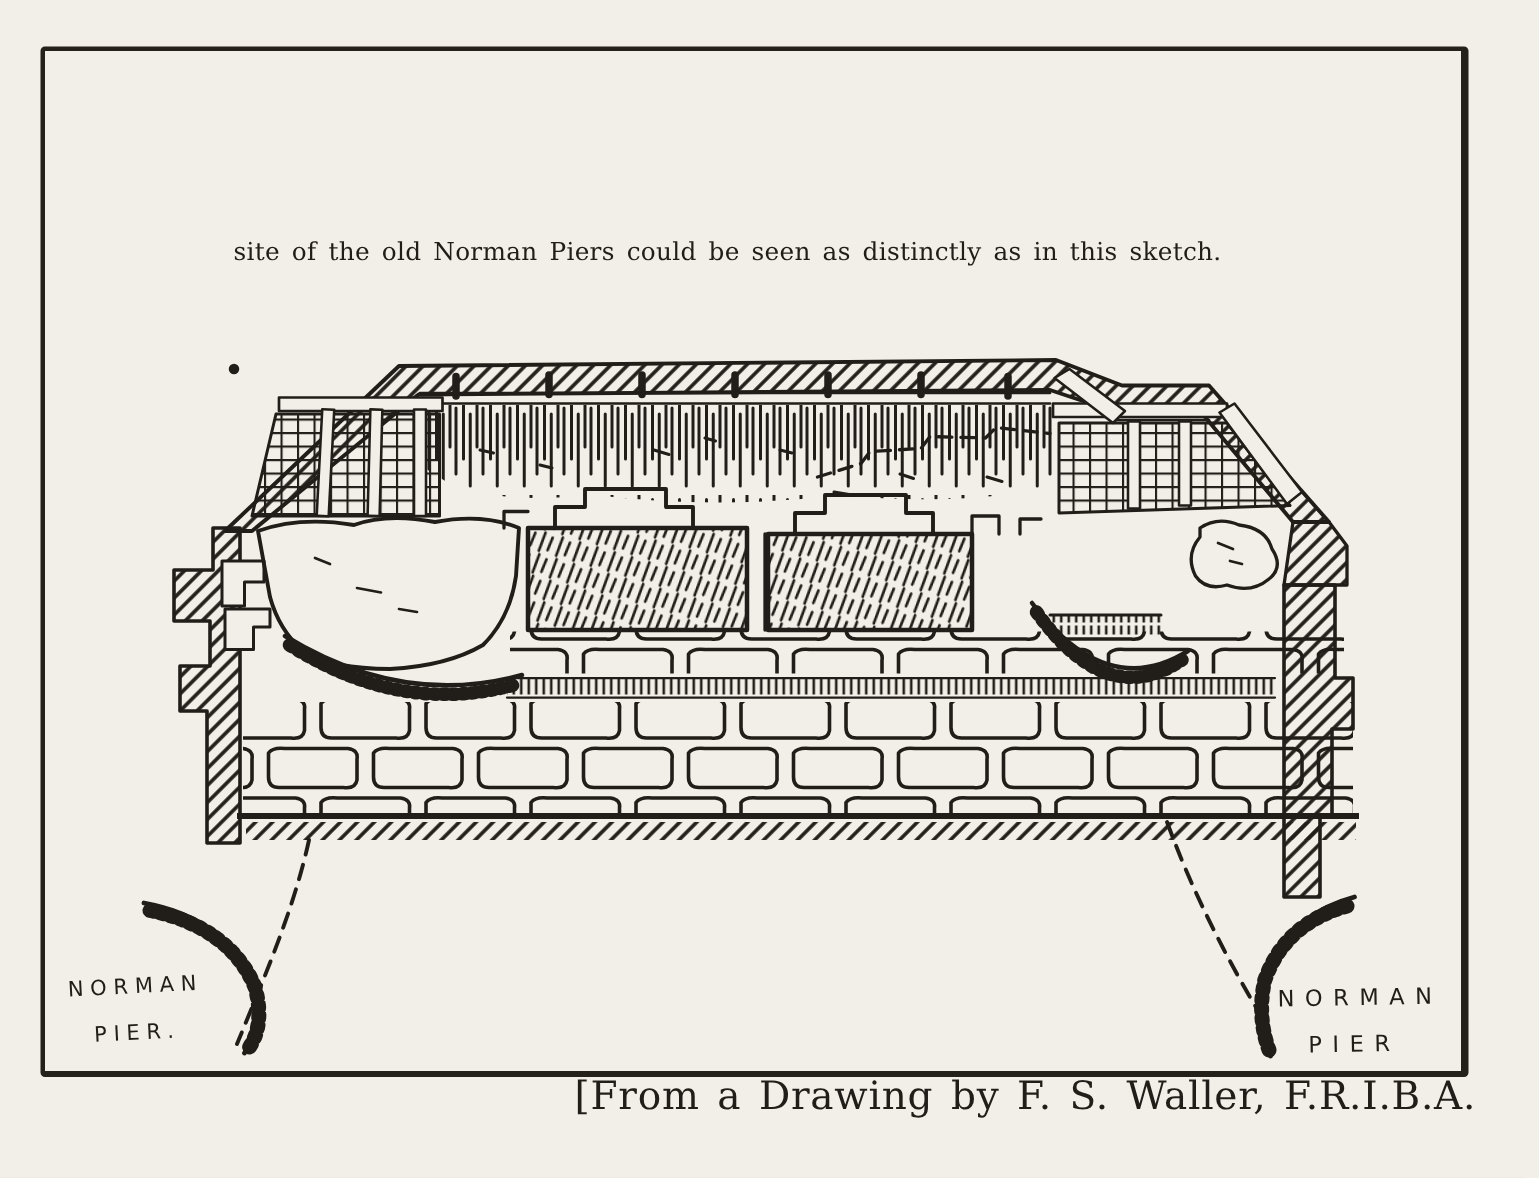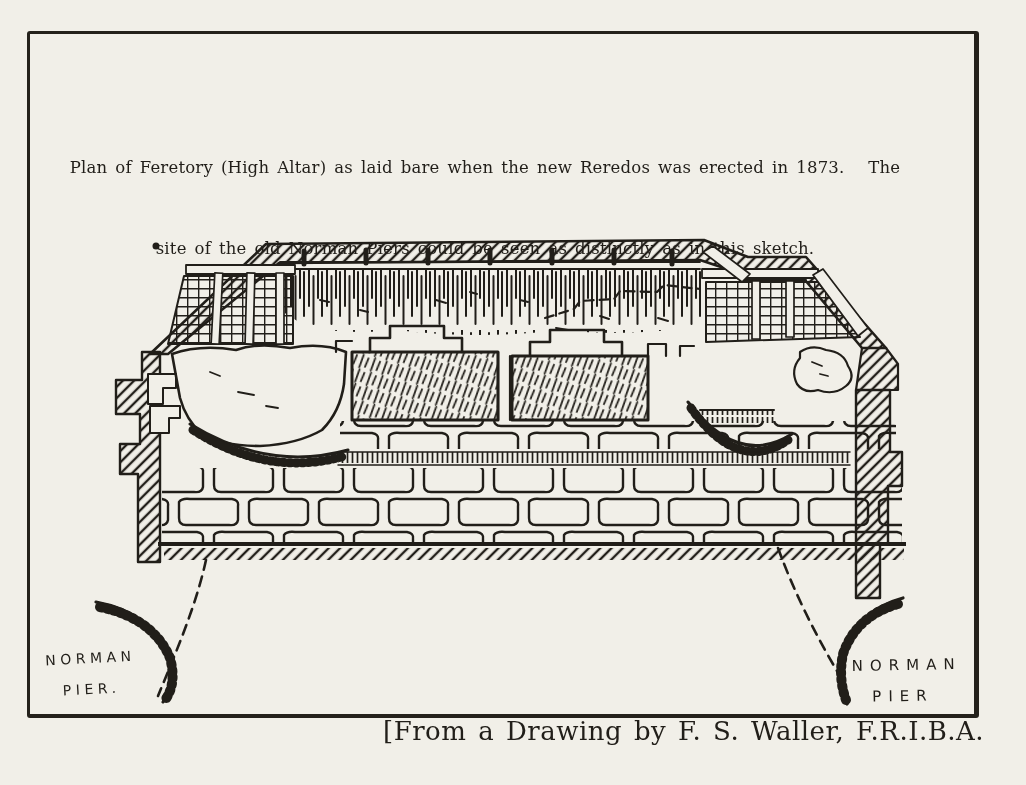--- a/index.html
+++ b/index.html
@@ -25,21 +25,20 @@
           letter-spacing:.5px;word-spacing:3px;white-space:nowrap;}
 </style>
 </head>
 <body>
 
 <div class="page">
 
   <div class="frame"></div>
 
   <div class="caption">
-    <span class="cap-line">Plan of Feretory (High Altar) as laid bare when the new Reredos was erected in 1873.   The</span>
     <span class="cap-line">site of the old Norman Piers could be seen as distinctly as in this sketch.</span>
   </div>
 
   <svg class="plan" viewBox="0 0 1026 785" xmlns="http://www.w3.org/2000/svg">
     <defs>
       <pattern id="h45" patternUnits="userSpaceOnUse" width="8" height="8" patternTransform="rotate(45)">
         <line x1="4" y1="0" x2="4" y2="8" stroke="#211e19" stroke-width="2.4"></line>
       </pattern>
       <pattern id="grid9" patternUnits="userSpaceOnUse" width="11" height="9">
         <path d="M0 .7H11M.7 0V9" stroke="#211e19" stroke-width="1.4" fill="none"></path>

